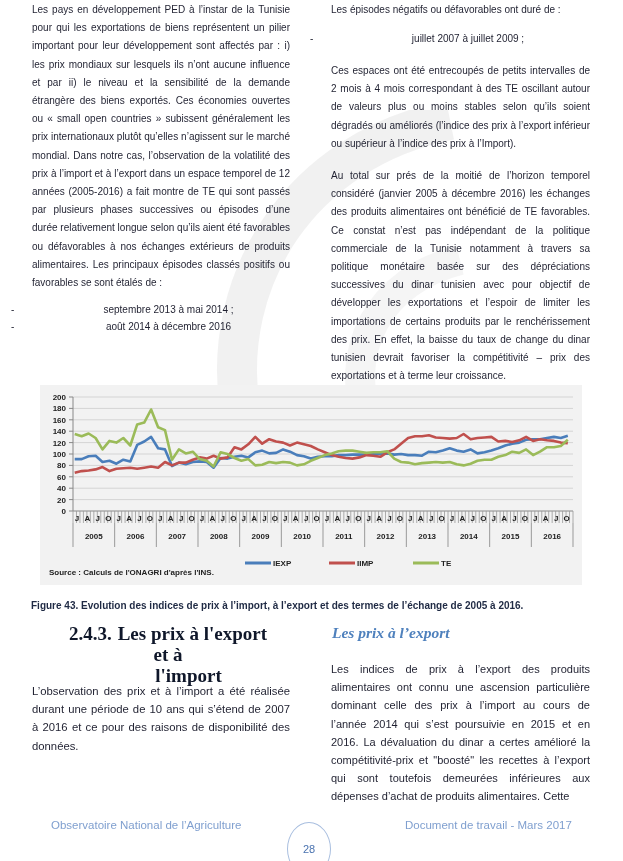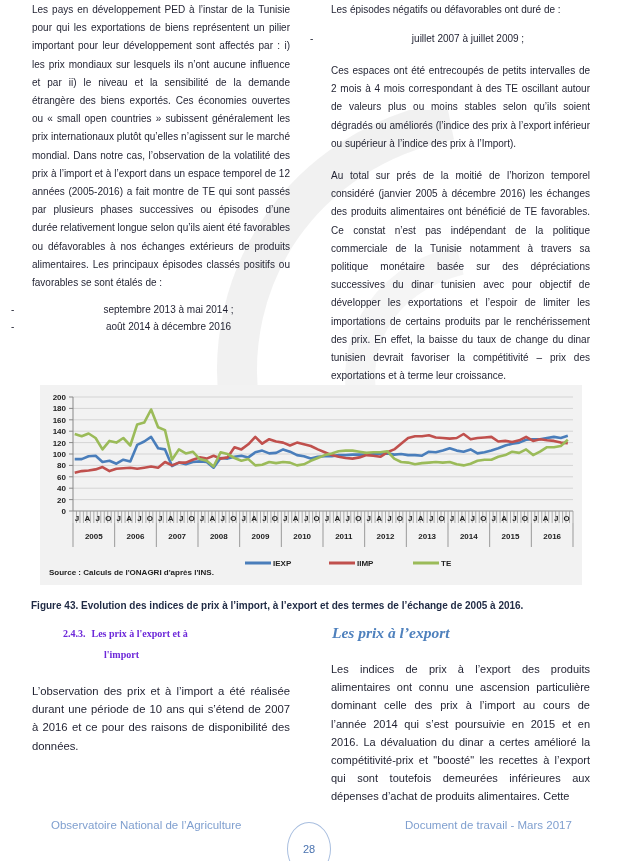--- a/index.html
+++ b/index.html
@@ -19,21 +19,21 @@
   ul.dash li::before { content: "-"; position: absolute; left: 2px; }
   #left-col ul.dash { margin-left: -23px; }
   #right-col ul.dash { margin-left: -23px; margin-bottom: 10px; }
 
   #chart-box { position: absolute; left: 40px; top: 385px; width: 542px; height: 200px; background: #f2f2f2; }
   #chart-svg { position: absolute; left: 0; top: 0; }
   .axis-txt { font-family: "Liberation Sans", sans-serif; font-size: 8px; font-weight: bold; fill: #222; }
   .source { position: absolute; left: 9px; top: 183px; font-size: 8px; font-weight: bold; color: #222; }
 
   #figure-caption { position: absolute; left: 31px; top: 600px; font-size: 10px; font-weight: bold; color: #1f2a44; }
-  #section-heading { position: absolute; left: 63px; top: 623px; width: 210px; font-family: "Liberation Serif", serif; font-size: 10px; font-weight: bold; color: #6d28d9; line-height: 21px; }
+  #section-heading { position: absolute; left: 63px; top: 623px; width: 210px; font-family: "Liberation Serif", serif; font-size: 19px; font-weight: bold; color: #0f172a; line-height: 21px; text-align: center; }
   #section-heading .num { margin-right: 6px; }
   #section-heading .second { display: block; padding-left: 41px; }
   #sub-heading { position: absolute; left: 332px; top: 624px; font-family: "Liberation Serif", serif; font-size: 15.5px; font-style: italic; font-weight: bold; color: #4f81bd; }
   #left-bottom { position: absolute; left: 32px; top: 682px; width: 258px; font-size: 11.3px; line-height: 18.2px; text-align: justify; color: #1f2030; }
   #right-bottom { position: absolute; left: 331px; top: 660px; width: 259px; font-size: 11px; line-height: 18.2px; text-align: justify; color: #1f2030; }
 
   #footer-left { position: absolute; left: 51px; top: 819px; font-size: 11.5px; color: #7f9fcf; }
   #footer-right { position: absolute; left: 405px; top: 819px; font-size: 11.5px; color: #7f9fcf; }
   #page-circle { position: absolute; left: 287px; top: 822px; width: 42px; height: 52px; border: 1px solid #a8bedf; border-radius: 50%; }
   #page-number { position: absolute; left: 0; right: 0; top: 20px; text-align: center; font-size: 11px; color: #4a73b0; }

